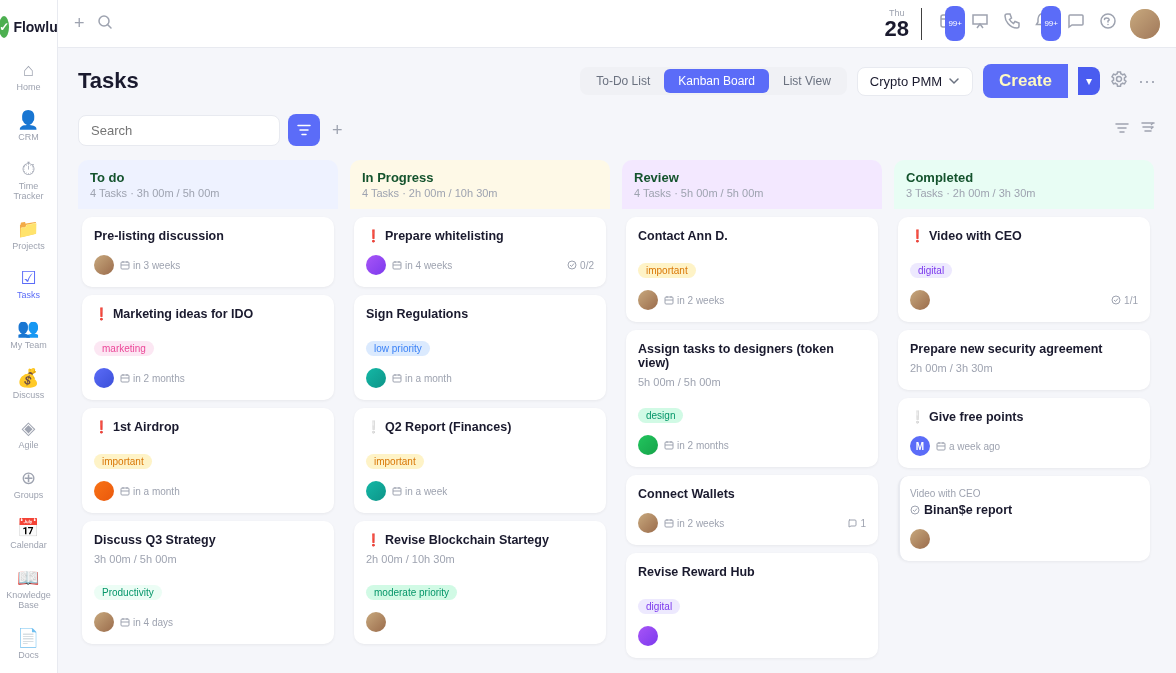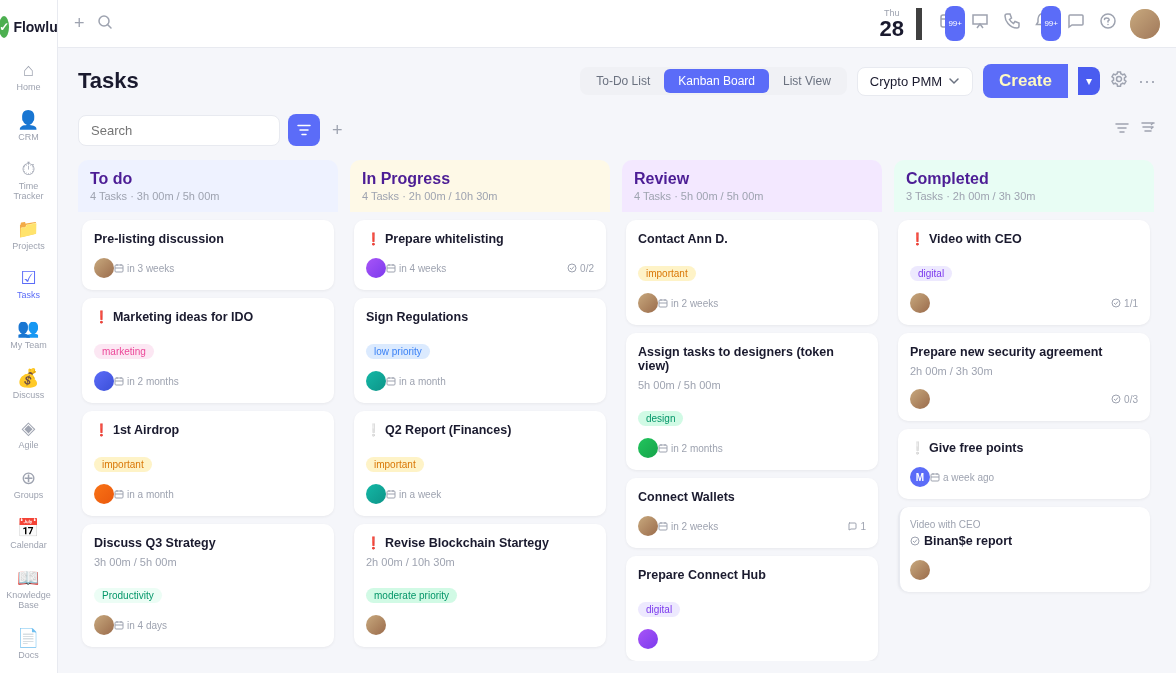--- a/index.html
+++ b/index.html
@@ -75,21 +75,21 @@
       flex-shrink: 0;
     }
     .topbar-left { display: flex; align-items: center; gap: 12px; }
     .topbar-add { font-size: 18px; color: #9ea3b0; cursor: pointer; }
     .topbar-search { font-size: 16px; color: #9ea3b0; cursor: pointer; }
     .topbar-right { display: flex; align-items: center; gap: 12px; }
     .date-display {
       display: flex;
       flex-direction: column;
       align-items: center;
-      border-right: 6px solid #404040;
+      border-right: 1px solid #404040;
       padding-right: 12px;
       margin-right: 4px;
     }
     .date-day-name { font-size: 9px; color: #9ea3b0; }
     .date-day-num { font-size: 22px; font-weight: 700; color: #1a1a2e; line-height: 1; }
     .topbar-icon-btn {
       position: relative;
       color: #9ea3b0;
       font-size: 18px;
       cursor: pointer;
@@ -251,21 +251,21 @@
     .column-header {
       border-radius: 10px 10px 0 0;
       padding: 10px 12px;
       margin-bottom: 0;
     }
     .col-todo { background: #eef2ff; }
     .col-inprogress { background: #fef9e7; }
     .col-review { background: #f3e8ff; }
     .col-completed { background: #e8fdf4; }
 
-    .column-title { font-size: 16px; font-weight: 700; color: #4c1d95; }
+    .column-title { font-size: 13px; font-weight: 700; color: #14532d; }
     .column-meta { font-size: 11px; color: #9ea3b0; margin-top: 2px; }
 
     .cards-container {
       display: flex;
       flex-direction: column;
       gap: 8px;
       padding: 8px 4px;
       overflow-y: auto;
       flex: 1;
     }
@@ -300,20 +300,21 @@
     .tag-important { background: #fef3c7; color: #d97706; }
     .tag-low-priority { background: #dbeafe; color: #3b82f6; }
     .tag-design { background: #d1fae5; color: #059669; }
     .tag-digital { background: #ede9fe; color: #7c3aed; }
     .tag-productivity { background: #ecfdf5; color: #059669; }
     .tag-moderate { background: #d1fae5; color: #059669; }
 
     .card-footer {
       display: flex;
       align-items: center;
+      gap: 6px;
       margin-top: 12px;
     }
     .card-avatar {
       width: 20px;
       height: 20px;
       border-radius: 50%;
       flex-shrink: 0;
     }
     .avatar-brown { background: linear-gradient(135deg, #c8a97e, #9a6b4b); }
     .avatar-blue { background: linear-gradient(135deg, #5b6cf8, #3b4fd8); }
@@ -728,21 +729,21 @@
               <span class="card-comment">
                 <svg width="10" height="10" viewBox="0 0 10 10" fill="none">
                     <path d="M2 2h6a1 1 0 011 1v4a1 1 0 01-1 1H4L2 9V3a1 1 0 011-1z" stroke="#9ea3b0" stroke-width="1"></path>
                   </svg>
                 1
               </span>
             </div>
           </div>
 
           <div class="card">
-            <div class="card-title">Prepare Connect Hub</div>
+            <div class="card-title">Revise Reward Hub</div>
             <div class="card-tags">
               <span class="tag tag-digital">digital</span>
             </div>
             <div class="card-footer">
               <div class="card-avatar avatar-purple"></div>
             </div>
           </div>
 
         </div>
       </div>
@@ -770,30 +771,20 @@
                     <path d="M3 5l1.5 1.5L7 3.5" stroke="#9ea3b0" stroke-width="1"></path>
                   </svg>
                 1/1
               </span>
             </div>
           </div>
 
           <div class="card">
             <div class="card-title">Prepare new security agreement</div>
             <div class="card-time">2h 00m / 3h 30m</div>
-            <div class="card-footer">
-              <div class="card-avatar avatar-brown"></div>
-              <span class="card-subtask" style="margin-left:auto">
-                <svg width="10" height="10" viewBox="0 0 10 10" fill="none">
-                    <circle cx="5" cy="5" r="4" stroke="#9ea3b0" stroke-width="1"></circle>
-                    <path d="M3 5l1.5 1.5L7 3.5" stroke="#9ea3b0" stroke-width="1"></path>
-                  </svg>
-                0/3
-              </span>
-            </div>
           </div>
 
           <div class="card">
             <div class="card-title">
               <span class="priority-icon priority-medium">❕</span>
               Give free points
             </div>
             <div class="card-footer">
               <div class="card-avatar avatar-m">M</div>
               <span class="card-date">

